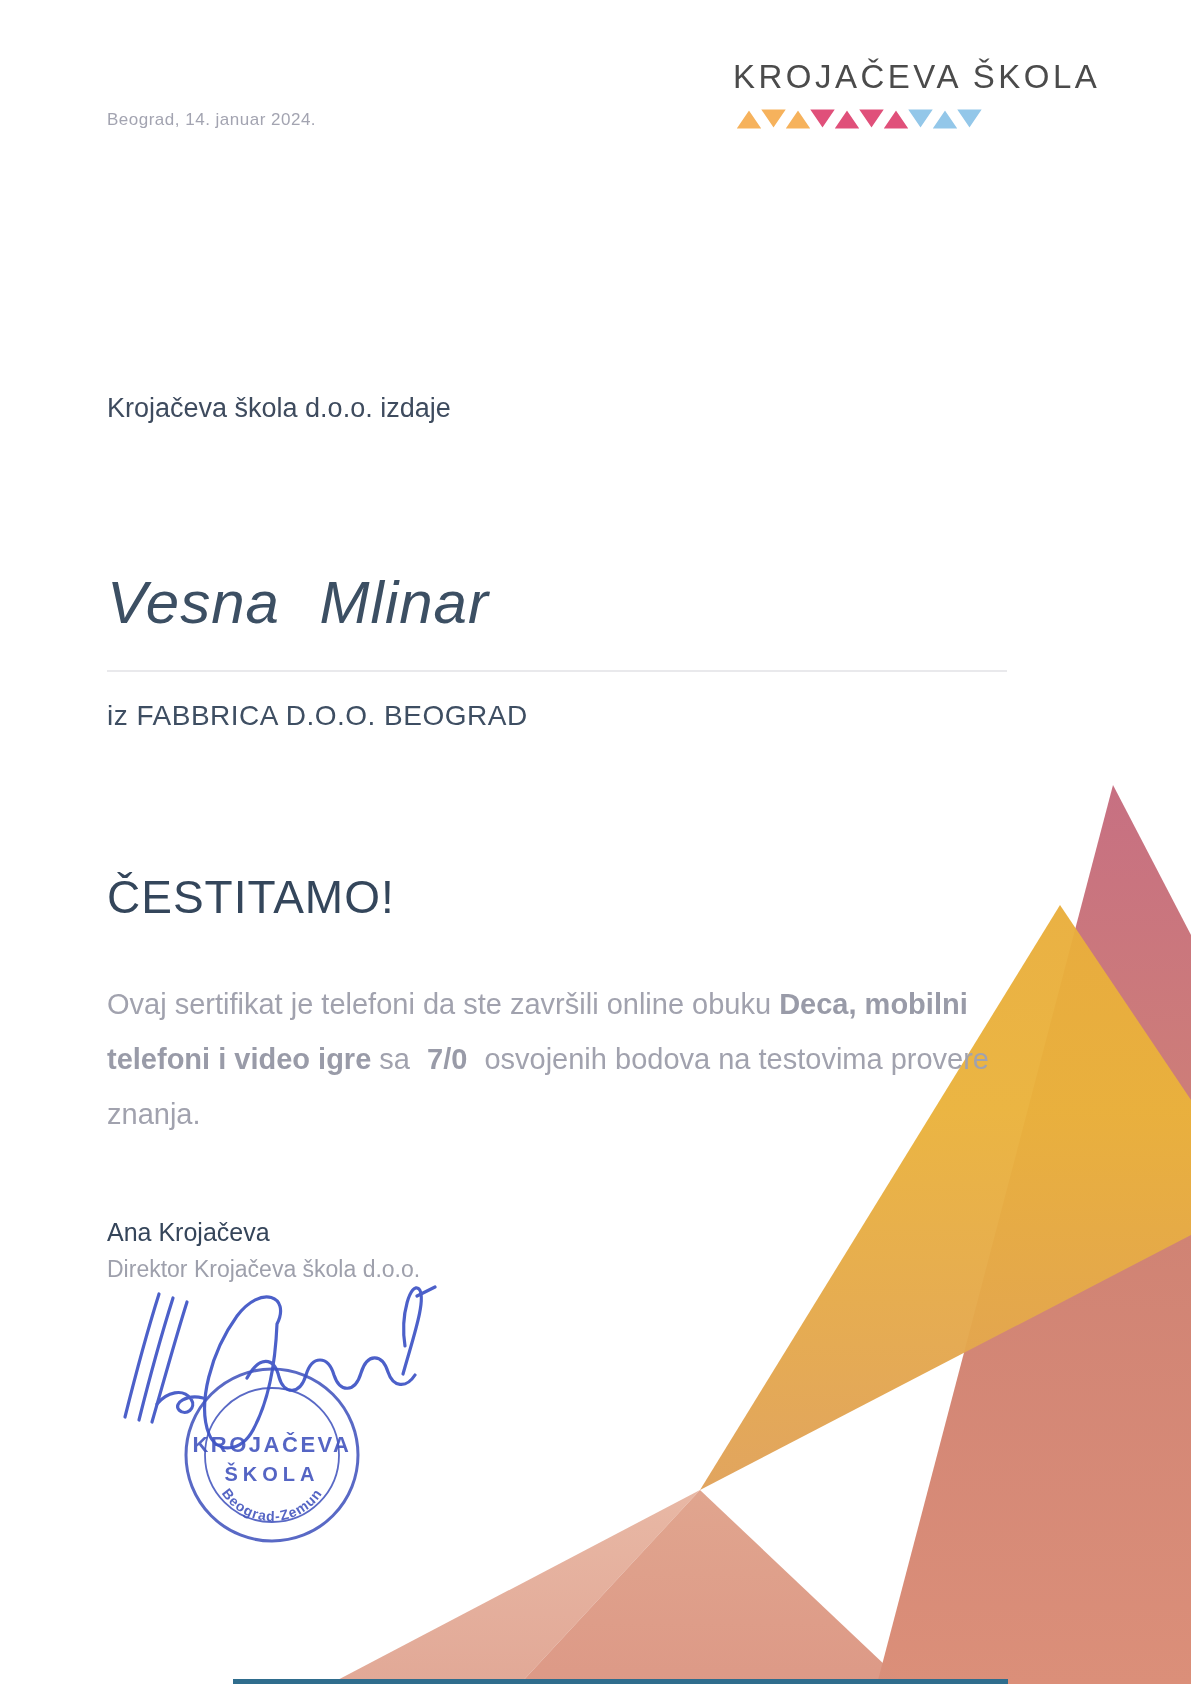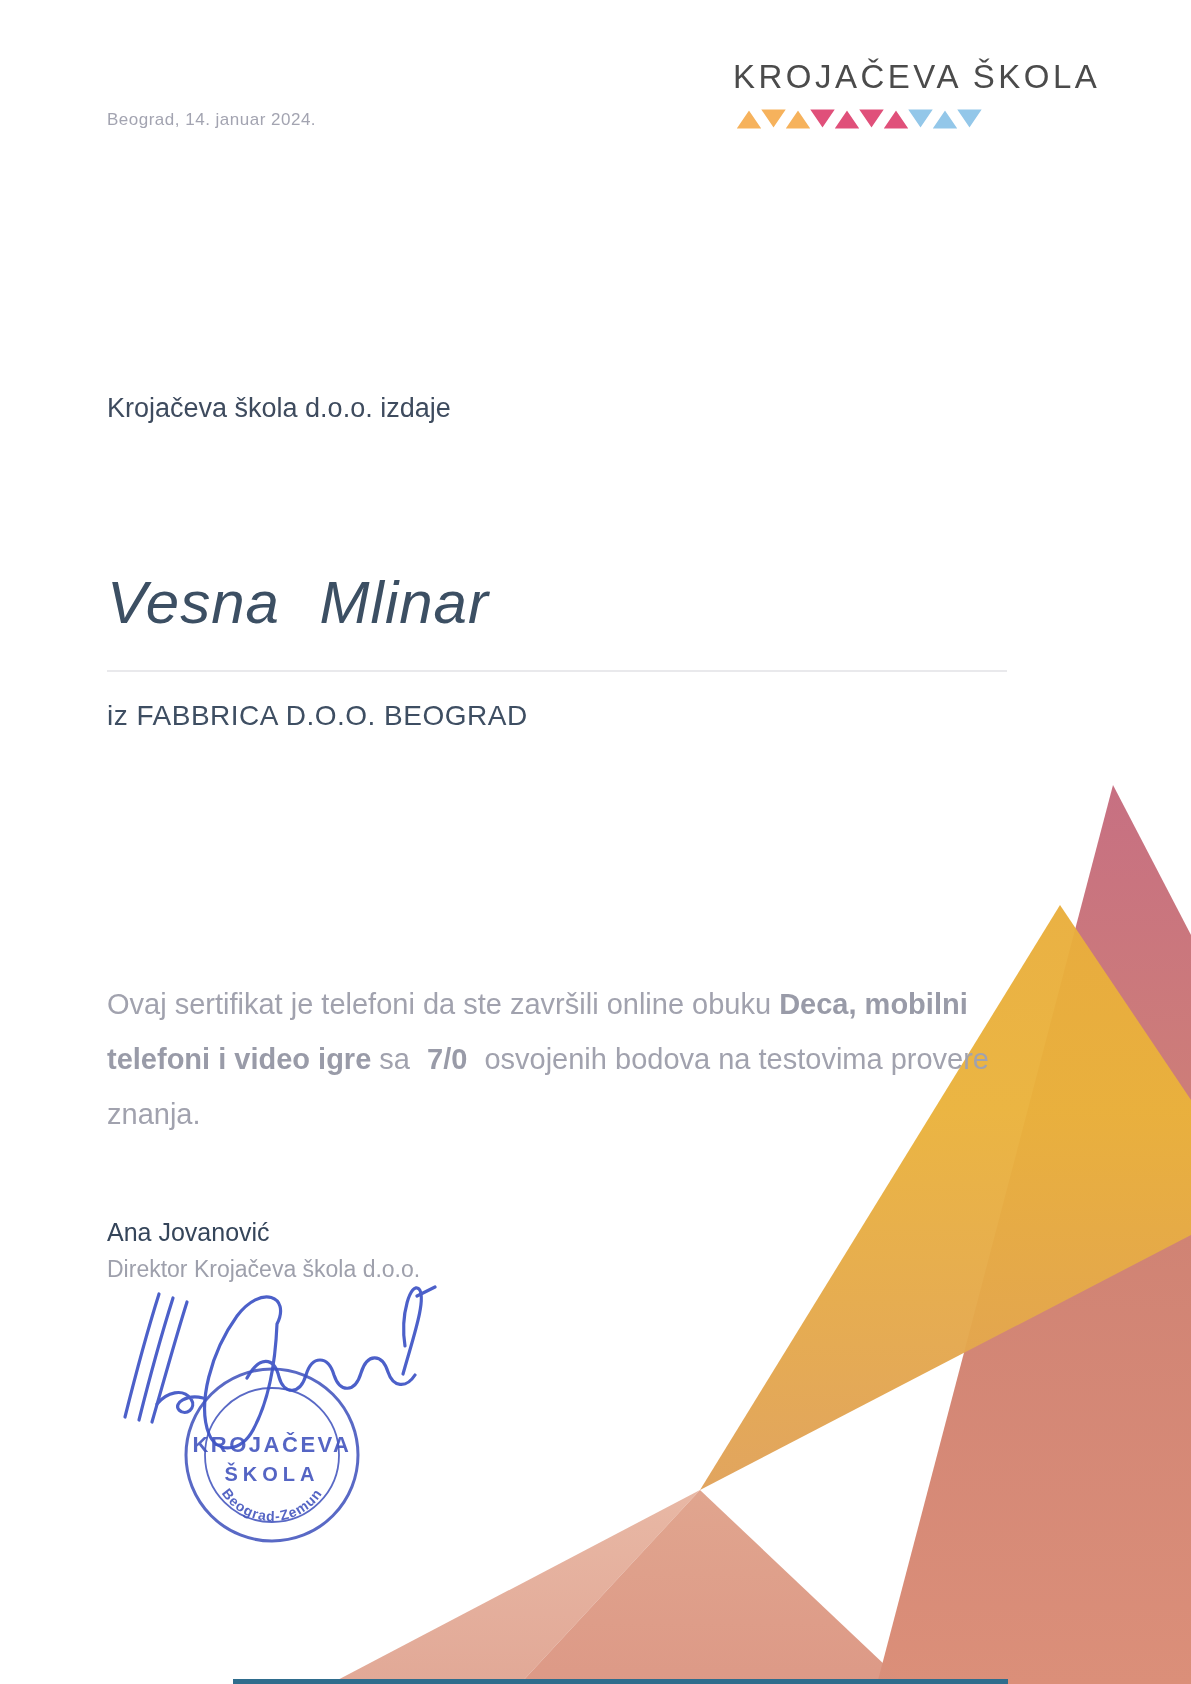--- a/index.html
+++ b/index.html
@@ -107,24 +107,25 @@
     </div>
 
     <div class="abs issuer-line">Krojačeva škola d.o.o. izdaje</div>
 
 
     <div class="abs recipient-name">Vesna Mlinar</div>
     <div class="abs name-underline"></div>
 
     <div class="abs recipient-origin">iz FABBRICA D.O.O. BEOGRAD</div>
 
+    <div class="abs congrats-heading">ČESTITAMO!</div>
 
     <p class="abs congrats-paragraph"><span>Ovaj sertifikat je telefoni da ste završili online obuku </span><b>Deca, mobilni telefoni i video igre</b><span> sa </span><b class="score">7/0</b><span> osvojenih bodova na testovima provere znanja.</span></p>
 
-    <div class="abs signatory-name">Ana Jovanović</div>
+    <div class="abs signatory-name">Ana Krojačeva</div>
     <div class="abs signatory-role">Direktor Krojačeva škola d.o.o.</div>
 
     <svg id="signature-block" class="abs" width="380" height="290" viewBox="0 0 380 290" xmlns="http://www.w3.org/2000/svg" xmlns:xlink="http://www.w3.org/1999/xlink" aria-hidden="true">
 
       <g stroke="#4355BE" fill="none" opacity="0.88">
         <circle cx="177" cy="173" r="86" stroke-width="3"></circle>
         <circle cx="177" cy="173" r="67" stroke-width="1.8"></circle>
       </g>
       <g fill="#4355BE" opacity="0.9" stroke="none">
         <text x="177" y="170" text-anchor="middle" font-family="Liberation Sans, sans-serif" font-weight="bold" font-size="22" letter-spacing="2.5">KROJAČEVA</text>

